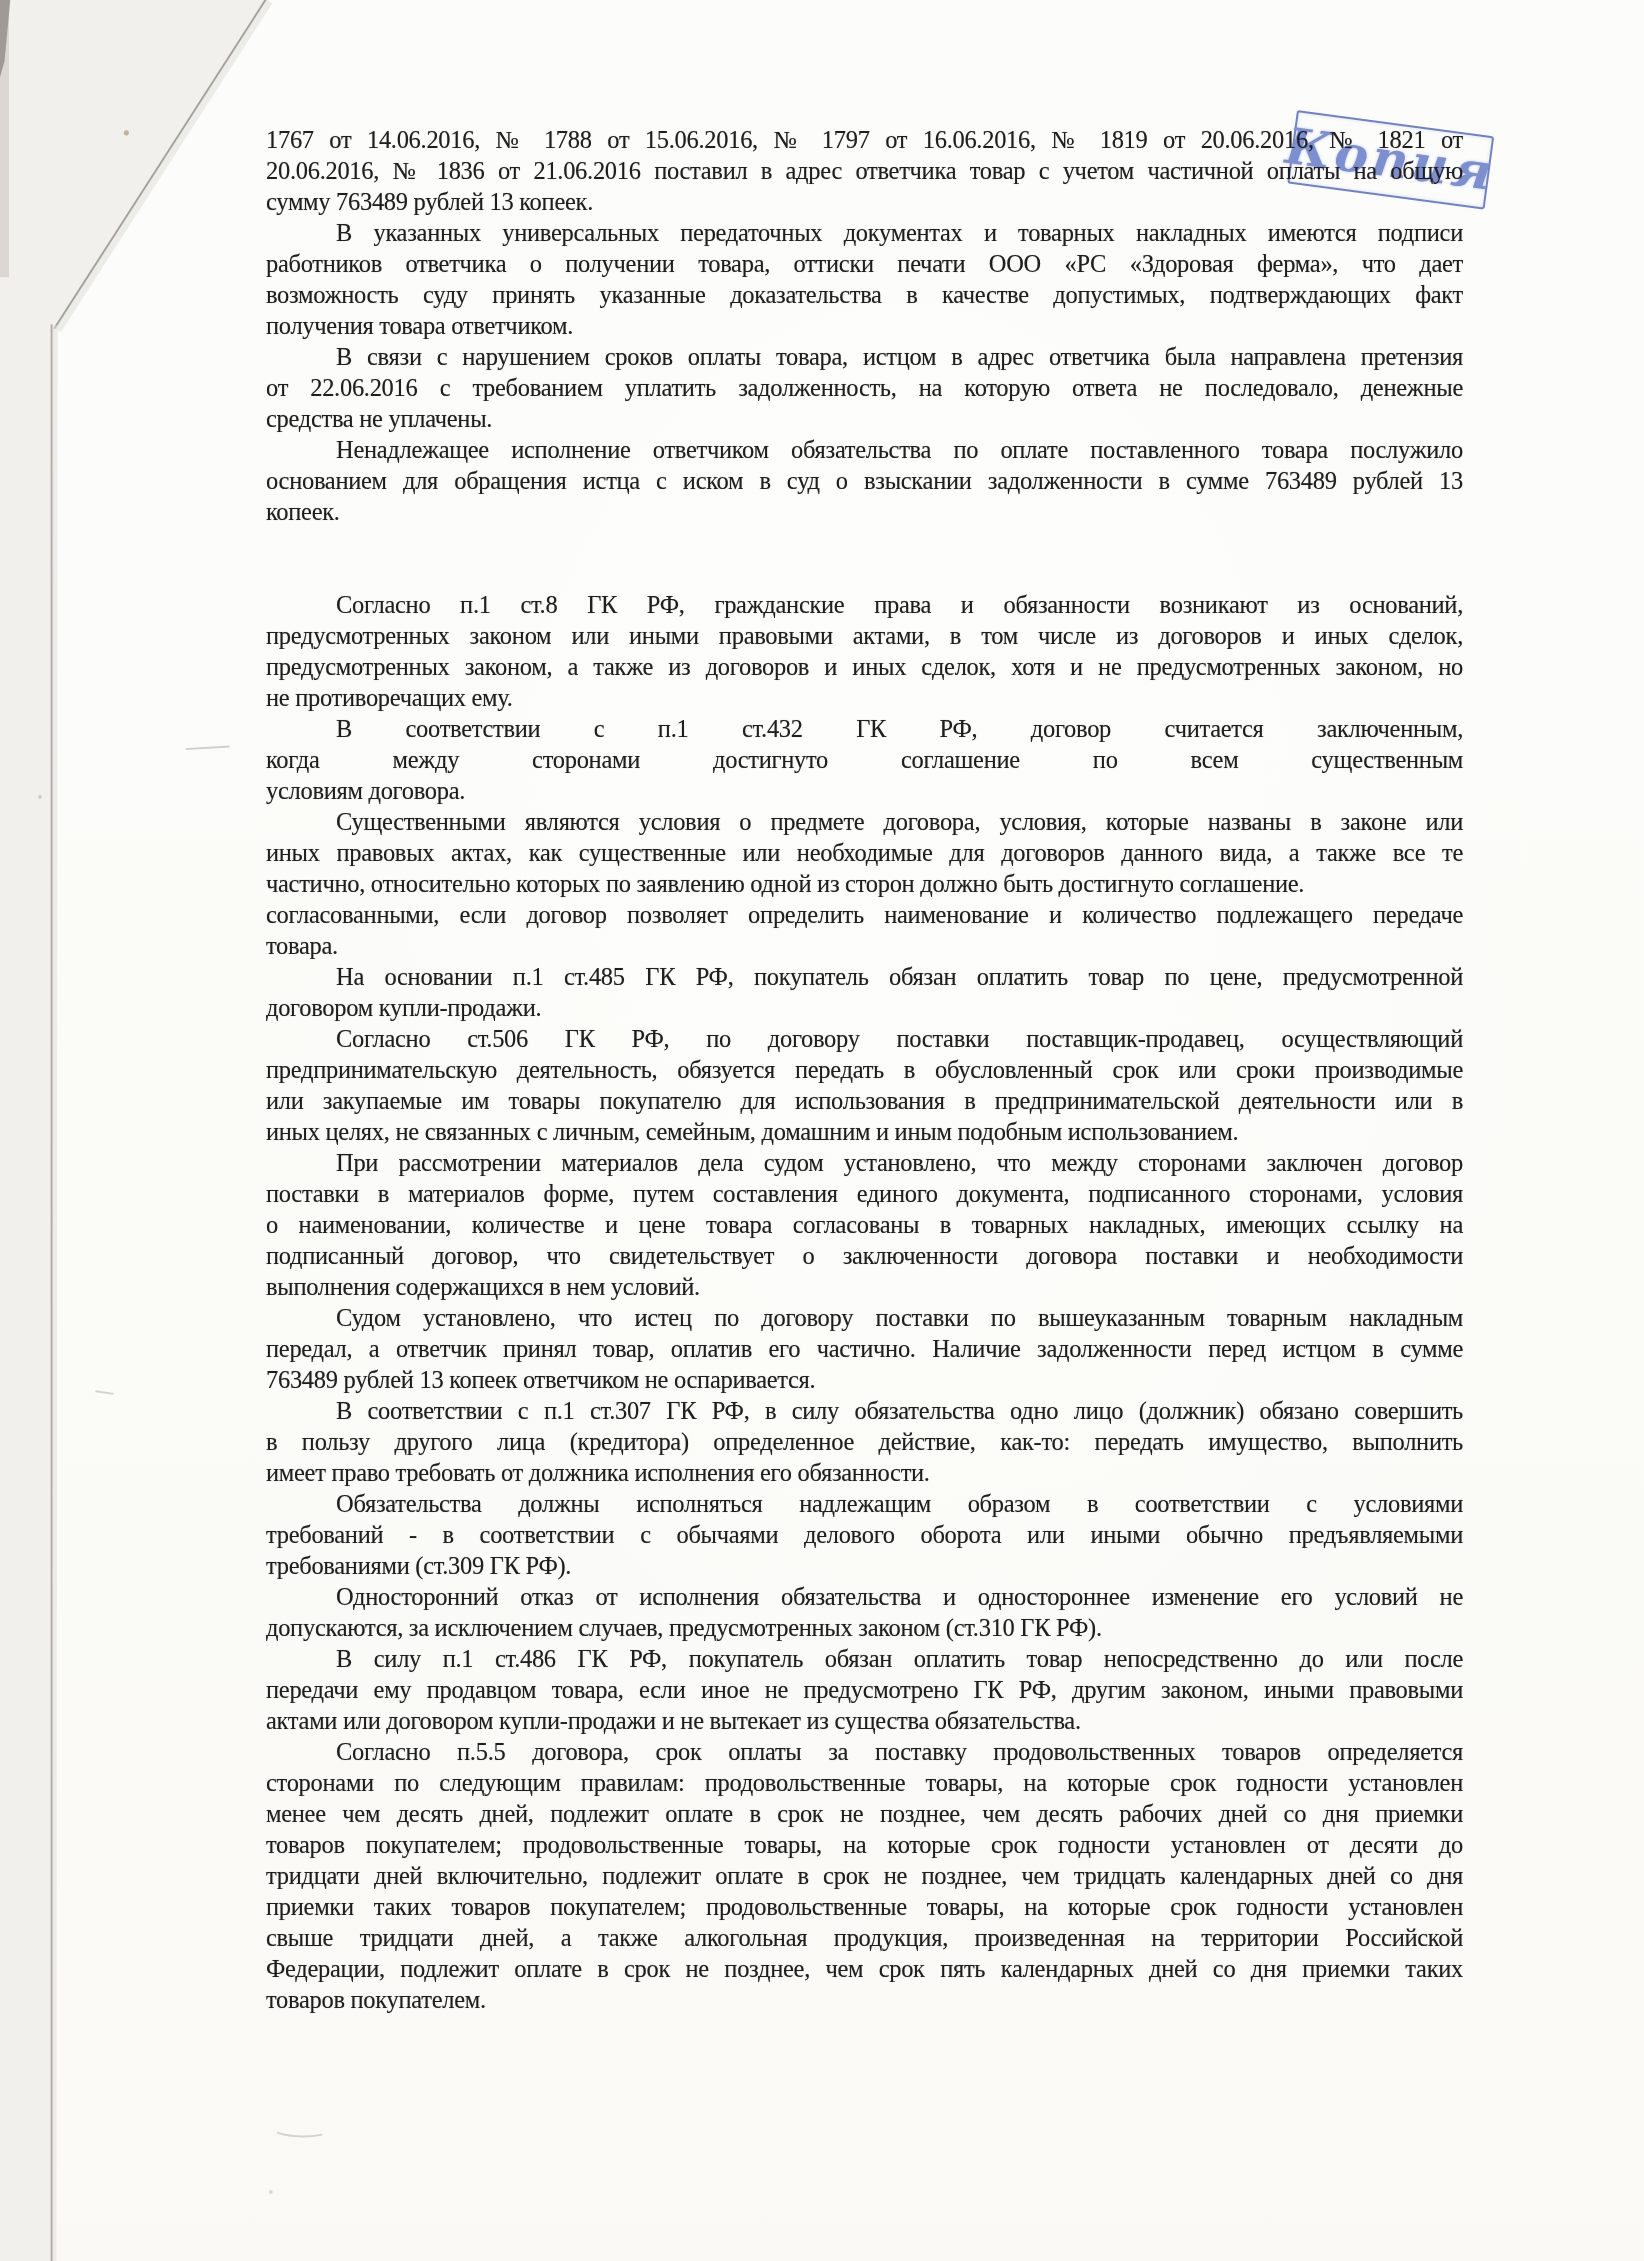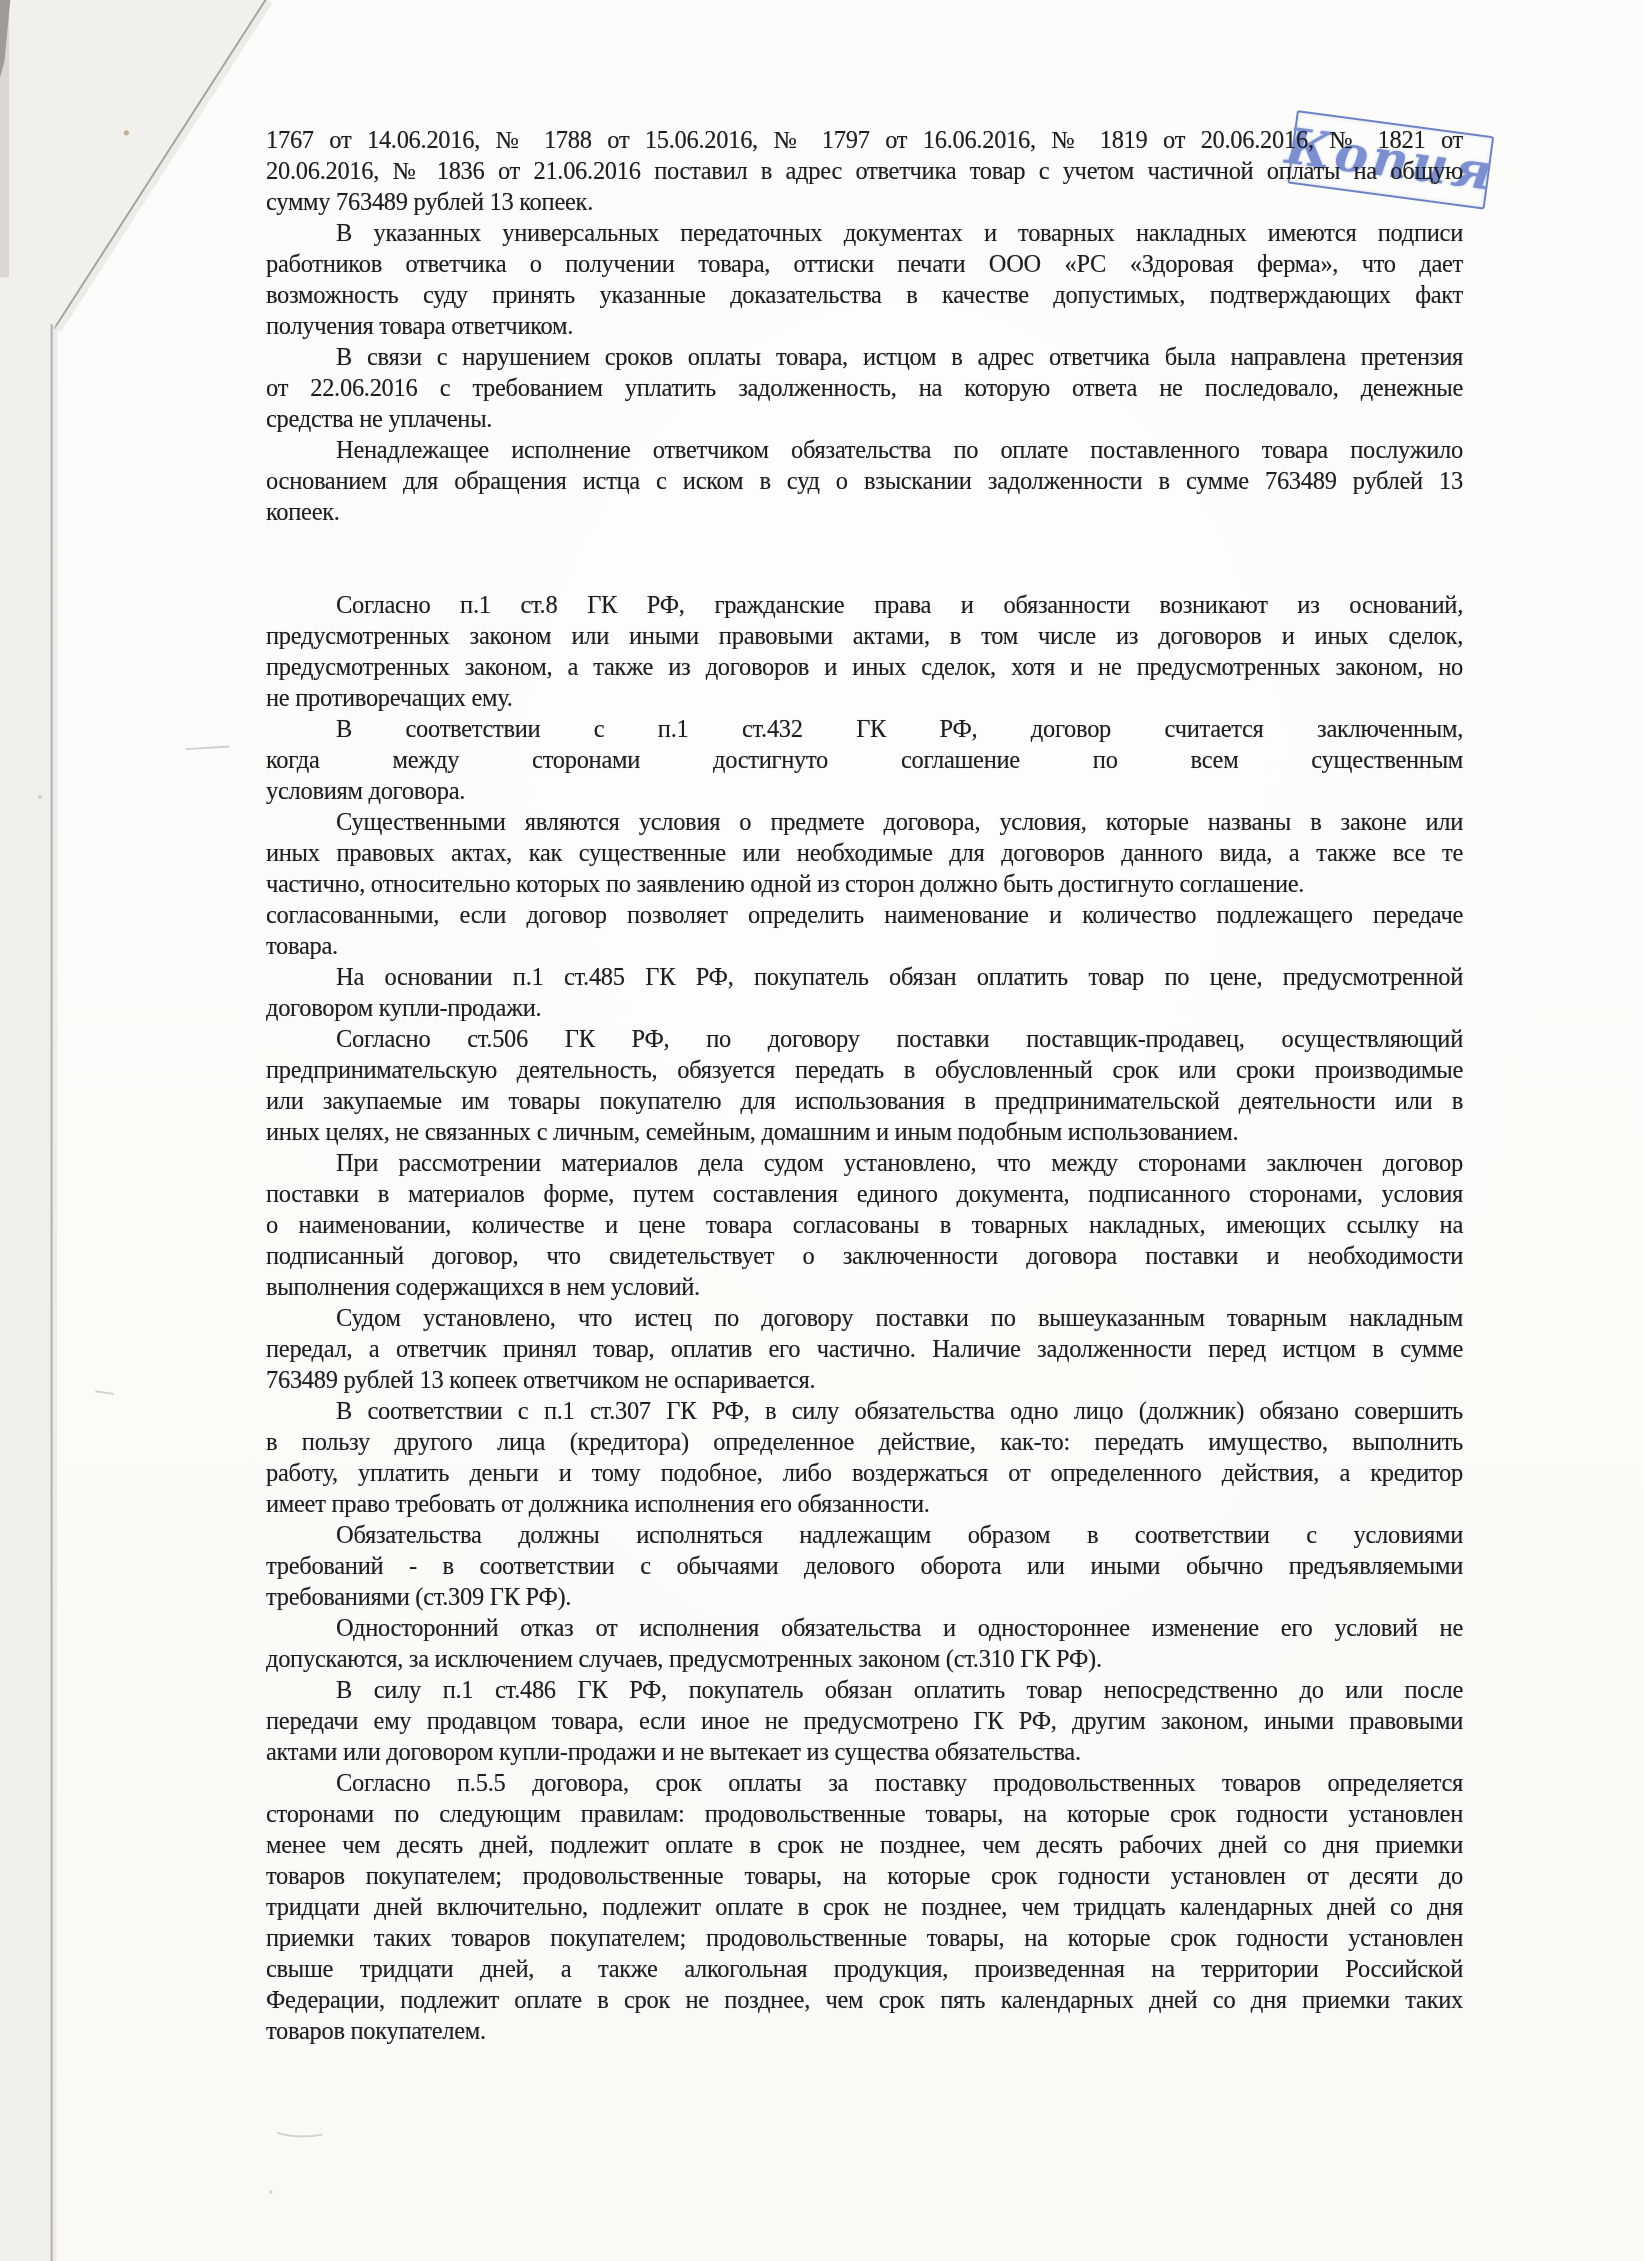--- a/index.html
+++ b/index.html
@@ -167,21 +167,20 @@
         <div class="line last">выполнения содержащихся в нем условий.</div>
       </div>
       <div class="para">
         <div class="line indent">Судом установлено, что истец по договору поставки по вышеуказанным товарным накладным</div>
         <div class="line">передал, а ответчик принял товар, оплатив его частично. Наличие задолженности перед истцом в сумме</div>
         <div class="line last">763489 рублей 13 копеек ответчиком не оспаривается.</div>
       </div>
       <div class="para">
         <div class="line indent">В соответствии с п.1 ст.307 ГК РФ, в силу обязательства одно лицо (должник) обязано совершить</div>
         <div class="line">в пользу другого лица (кредитора) определенное действие, как-то: передать имущество, выполнить</div>
-        <div class="line">работу, уплатить деньги и тому подобное, либо воздержаться от определенного действия, а кредитор</div>
         <div class="line last">имеет право требовать от должника исполнения его обязанности.</div>
       </div>
       <div class="para">
         <div class="line indent">Обязательства должны исполняться надлежащим образом в соответствии с условиями</div>
         <div class="line">требований - в соответствии с обычаями делового оборота или иными обычно предъявляемыми</div>
         <div class="line last">требованиями (ст.309 ГК РФ).</div>
       </div>
       <div class="para">
         <div class="line indent">Односторонний отказ от исполнения обязательства и одностороннее изменение его условий не</div>
         <div class="line last">допускаются, за исключением случаев, предусмотренных законом (ст.310 ГК РФ).</div>

